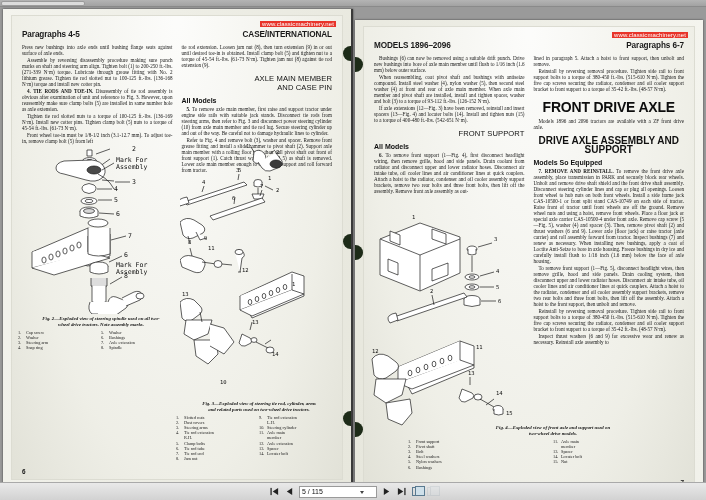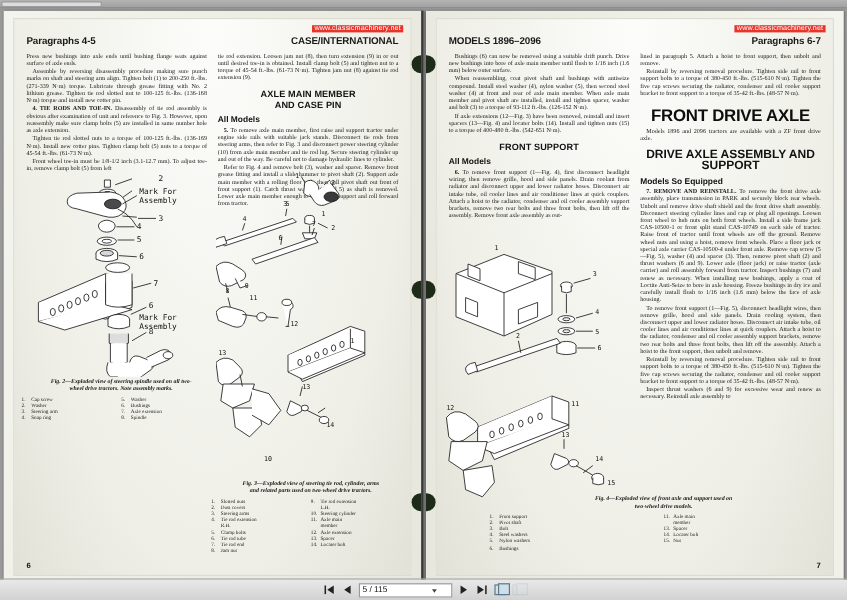--- a/index.html
+++ b/index.html
@@ -48,21 +48,21 @@
   }
   .page.left {
     width: 350px; height: 475px;
     margin-left: 3px; margin-top: 2px;
     background:
       linear-gradient(100deg, #f4f4ee 0%, #eeeee6 40%, #e7e7dd 100%);
     border-right: 2px solid #3a3a3a;
   }
   .page.right {
     width: 348px; height: 475px;
-    margin-left: 2px; margin-top: 2px;
+    margin-left: 2px; margin-top: 13px;
     background:
       linear-gradient(260deg, #f4f4ee 0%, #eeeee6 40%, #e7e7dd 100%);
   }
   .page-inner {
     position: absolute;
     inset: 6px 8px 4px 8px;
     background: #f6f6f1;
     border: 1px solid #dcdcd2;
   }
   .paper-tone {
@@ -115,23 +115,23 @@
     line-height: 6.0px;
     text-align: justify;
     color: #171717;
     text-indent: 5px;
   }
   p.body.noind { text-indent: 0; }
   p.body b { font-weight: bold; }
 
   h2.sec {
     margin: 6px 0 3px 0;
-    text-align: center;
+    text-align: right;
     font-size: 7.6px;
-    font-weight: bold;
+    font-weight: normal;
     color: #111;
     line-height: 9px;
     letter-spacing: .1px;
   }
   h1.bigsec {
     margin: 7px 0 3px 0;
     text-align: center;
     font-size: 14px;
     font-weight: bold;
     color: #0d0d0d;

